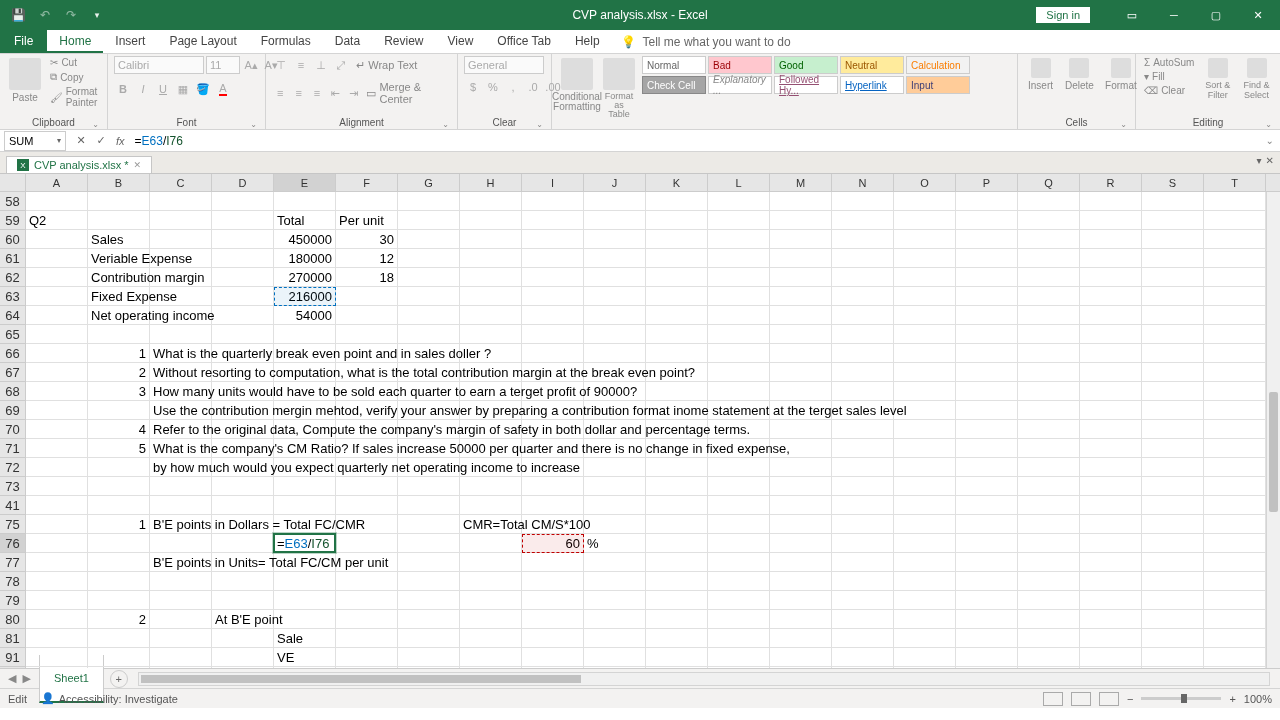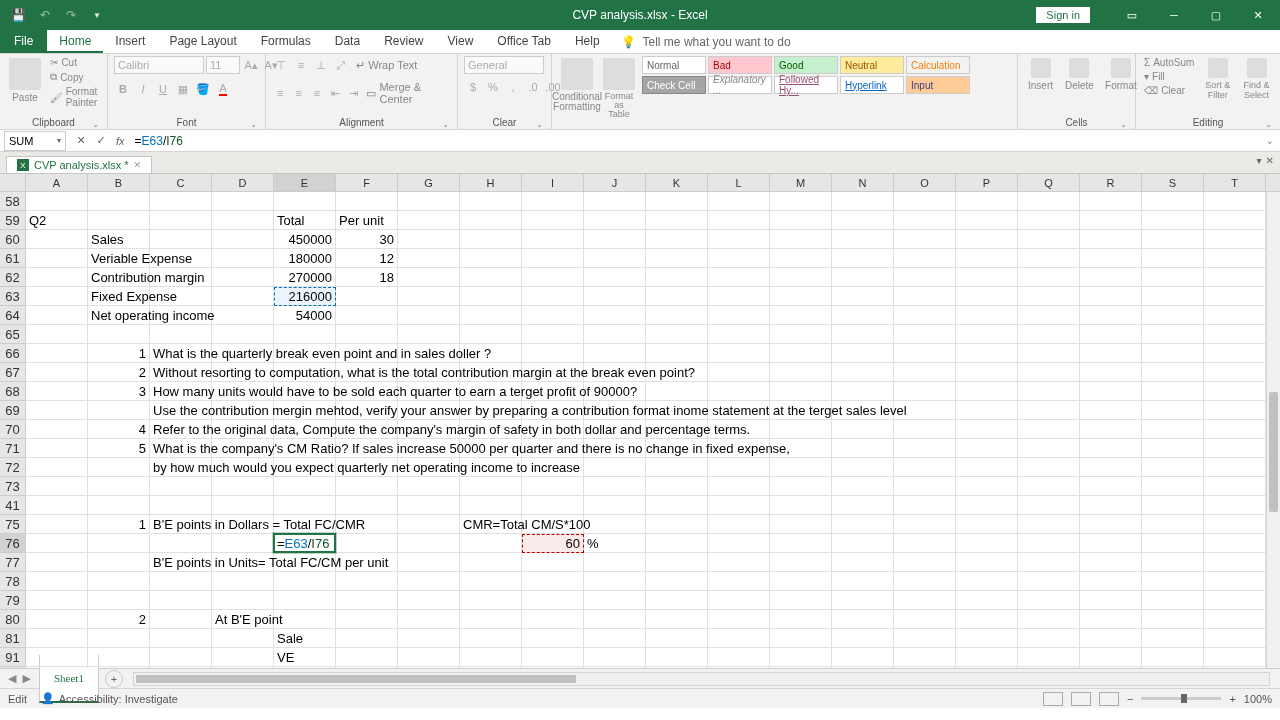--- a/index.html
+++ b/index.html
@@ -85,21 +85,21 @@
 .ref-cell-red { position: absolute; border: 1px dashed #c00000; pointer-events: none; z-index: 4; background: rgba(192,0,0,0.08); }
 .editing { color: #000; }
 .editing .r1 { color: #0070c0; }
 .editing .r2 { color: #14532d; }
 .vscroll { position: absolute; right: 0; top: 18px; bottom: 0; width: 14px; background: #f0f0f0; border-left: 1px solid #d4d4d4; }
 .vthumb { position: absolute; left: 2px; right: 2px; top: 200px; height: 120px; background: #c1c1c1; border-radius: 2px; }
 
 
 .sheet-tabs { height: 20px; border-top: 1px solid #ccc; display: flex; align-items: center; background: #f3f2f1; font-size: 11px; }
 .sheet-nav { display: flex; gap: 6px; padding: 0 8px; color: #888; }
-.sheet-tab { background: #fff; border: 1px solid #ccc; border-top: none; padding: 17px 14px; color: #217346; border-bottom: 2px solid #217346; font-family: Liberation Serif, serif; }
+.sheet-tab { background: #fff; border: 1px solid #ccc; border-top: none; padding: 17px 14px; color: #217346; border-bottom: 2px solid #217346; }
 .sheet-add { width: 18px; height: 18px; border: 1px solid #ccc; border-radius: 50%; display: flex; align-items: center; justify-content: center; margin-left: 6px; color: #666; }
 .hscroll { flex: 1; margin: 0 10px; height: 14px; background: #f0f0f0; position: relative; border: 1px solid #d4d4d4; }
 .hthumb { position: absolute; left: 2px; top: 2px; bottom: 2px; width: 440px; background: #c1c1c1; }
 
 
 .statusbar { height: 20px; background: #f3f2f1; border-top: 1px solid #d4d4d4; display: flex; align-items: center; font-size: 11px; color: #555; padding: 0 8px; justify-content: space-between; }
 .status-left { display: flex; gap: 14px; align-items: center; }
 .status-right { display: flex; gap: 8px; align-items: center; }
 .view-btn { width: 20px; height: 14px; border: 1px solid #aaa; }
 .zoom-slider { width: 80px; height: 3px; background: #ccc; position: relative; }

